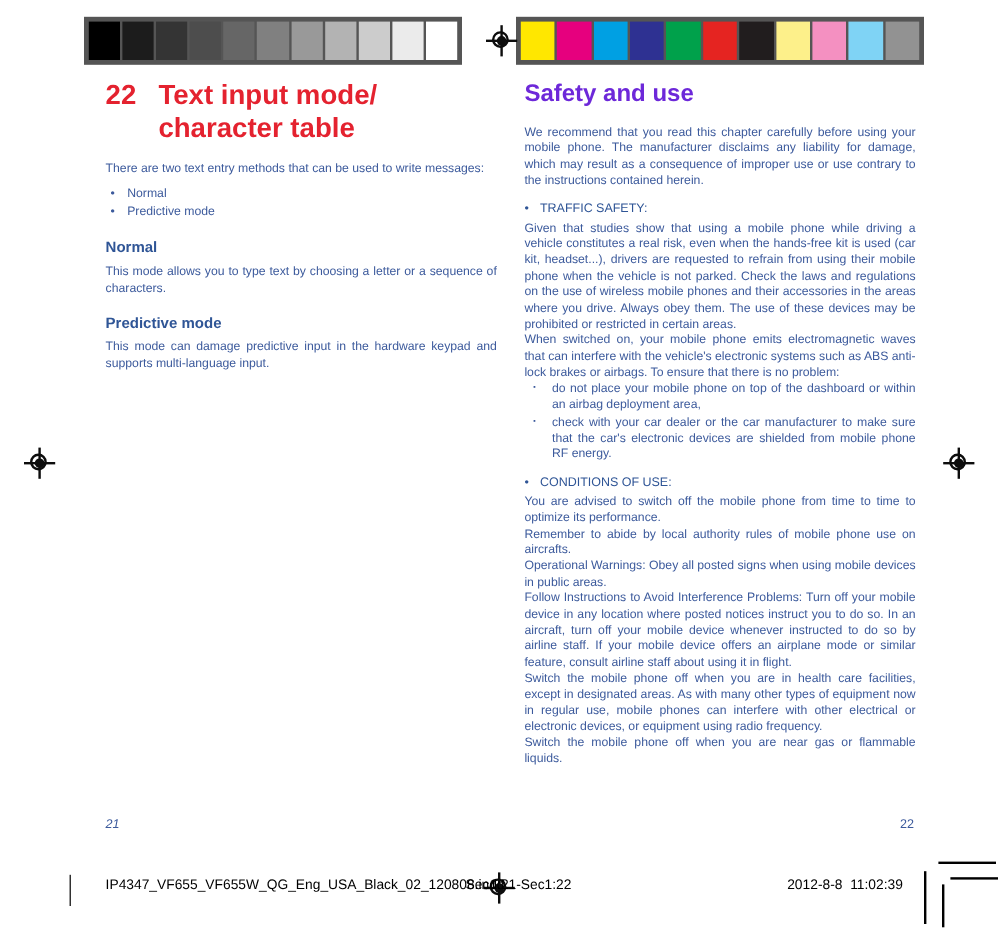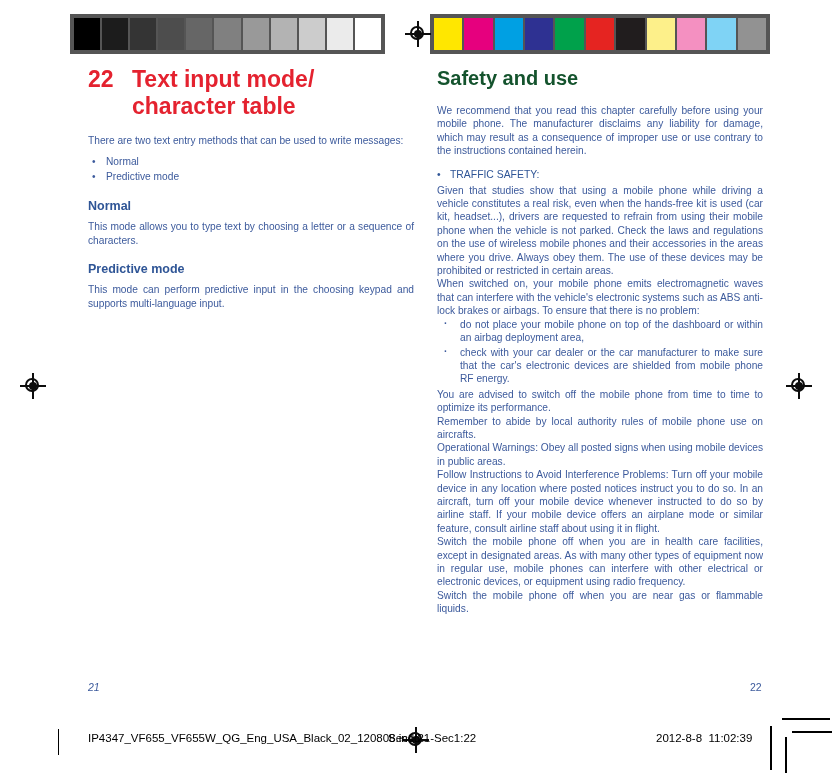--- a/index.html
+++ b/index.html
@@ -102,21 +102,21 @@
     margin: 0 0 14px 0;
     display: flex;
   }
   .chapter-num {
     width: 44px;
     flex: 0 0 44px;
   }
   .chapter-title { flex: 1 1 auto; }
 
   .section-head {
-    color: #14532d;
+    color: #6d28d9;
     font-weight: bold;
     font-size: 20px;
     line-height: 24px;
     margin: 0 0 14px 0;
   }
 
   .sub-head {
     color: #2f5596;
     font-weight: bold;
     font-size: 12.5px;
@@ -305,21 +305,21 @@
 
     <ul class="bullets">
       <li>Normal</li>
       <li>Predictive mode</li>
     </ul>
 
     <h2 class="sub-head">Normal</h2>
     <p class="body">This mode allows you to type text by choosing a letter or a sequence of characters.</p>
 
     <h2 class="sub-head">Predictive mode</h2>
-    <p class="body last">This mode can perform predictive input in the choosing keypad and supports multi-language input.</p>
+    <p class="body last">This mode can damage predictive input in the hardware keypad and supports multi-language input.</p>
 
   </div>
 
   <div class="folio" id="folio-left">21</div>
 
   <div class="column" id="col-right">
 
     <h1 class="section-head">Safety and use</h1>
 
     <p class="body">We recommend that you read this chapter carefully before using your mobile phone. The manufacturer disclaims any liability for damage, which may result as a consequence of improper use or use contrary to the instructions contained herein.</p>
@@ -327,20 +327,21 @@
     <div class="head-bullet">TRAFFIC SAFETY:</div>
 
     <p class="body flow">Given that studies show that using a mobile phone while driving a vehicle constitutes a real risk, even when the hands-free kit is used (car kit, headset...), drivers are requested to refrain from using their mobile phone when the vehicle is not parked. Check the laws and regulations on the use of wireless mobile phones and their accessories in the areas where you drive. Always obey them. The use of these devices may be prohibited or restricted in certain areas.</p>
     <p class="body flow">When switched on, your mobile phone emits electromagnetic waves that can interfere with the vehicle's electronic systems such as ABS anti-lock brakes or airbags. To ensure that there is no problem:</p>
 
     <ul class="dashes">
       <li>do not place your mobile phone on top of the dashboard or within an airbag deployment area,</li>
       <li>check with your car dealer or the car manufacturer to make sure that the car's electronic devices are shielded from mobile phone RF energy.</li>
     </ul>
 
+    <div class="head-bullet">CONDITIONS OF USE:</div>
 
     <p class="body flow">You are advised to switch off the mobile phone from time to time to optimize its performance.</p>
     <p class="body flow">Remember to abide by local authority rules of mobile phone use on aircrafts.</p>
     <p class="body flow">Operational Warnings: Obey all posted signs when using mobile devices in public areas.</p>
     <p class="body flow">Follow Instructions to Avoid Interference Problems: Turn off your mobile device in any location where posted notices instruct you to do so. In an aircraft, turn off your mobile device whenever instructed to do so by airline staff. If your mobile device offers an airplane mode or similar feature, consult airline staff about using it in flight.</p>
     <p class="body flow">Switch the mobile phone off when you are in health care facilities, except in designated areas. As with many other types of equipment now in regular use, mobile phones can interfere with other electrical or electronic devices, or equipment using radio frequency.</p>
     <p class="body last">Switch the mobile phone off when you are near gas or flammable liquids.</p>
 
   </div>
 

